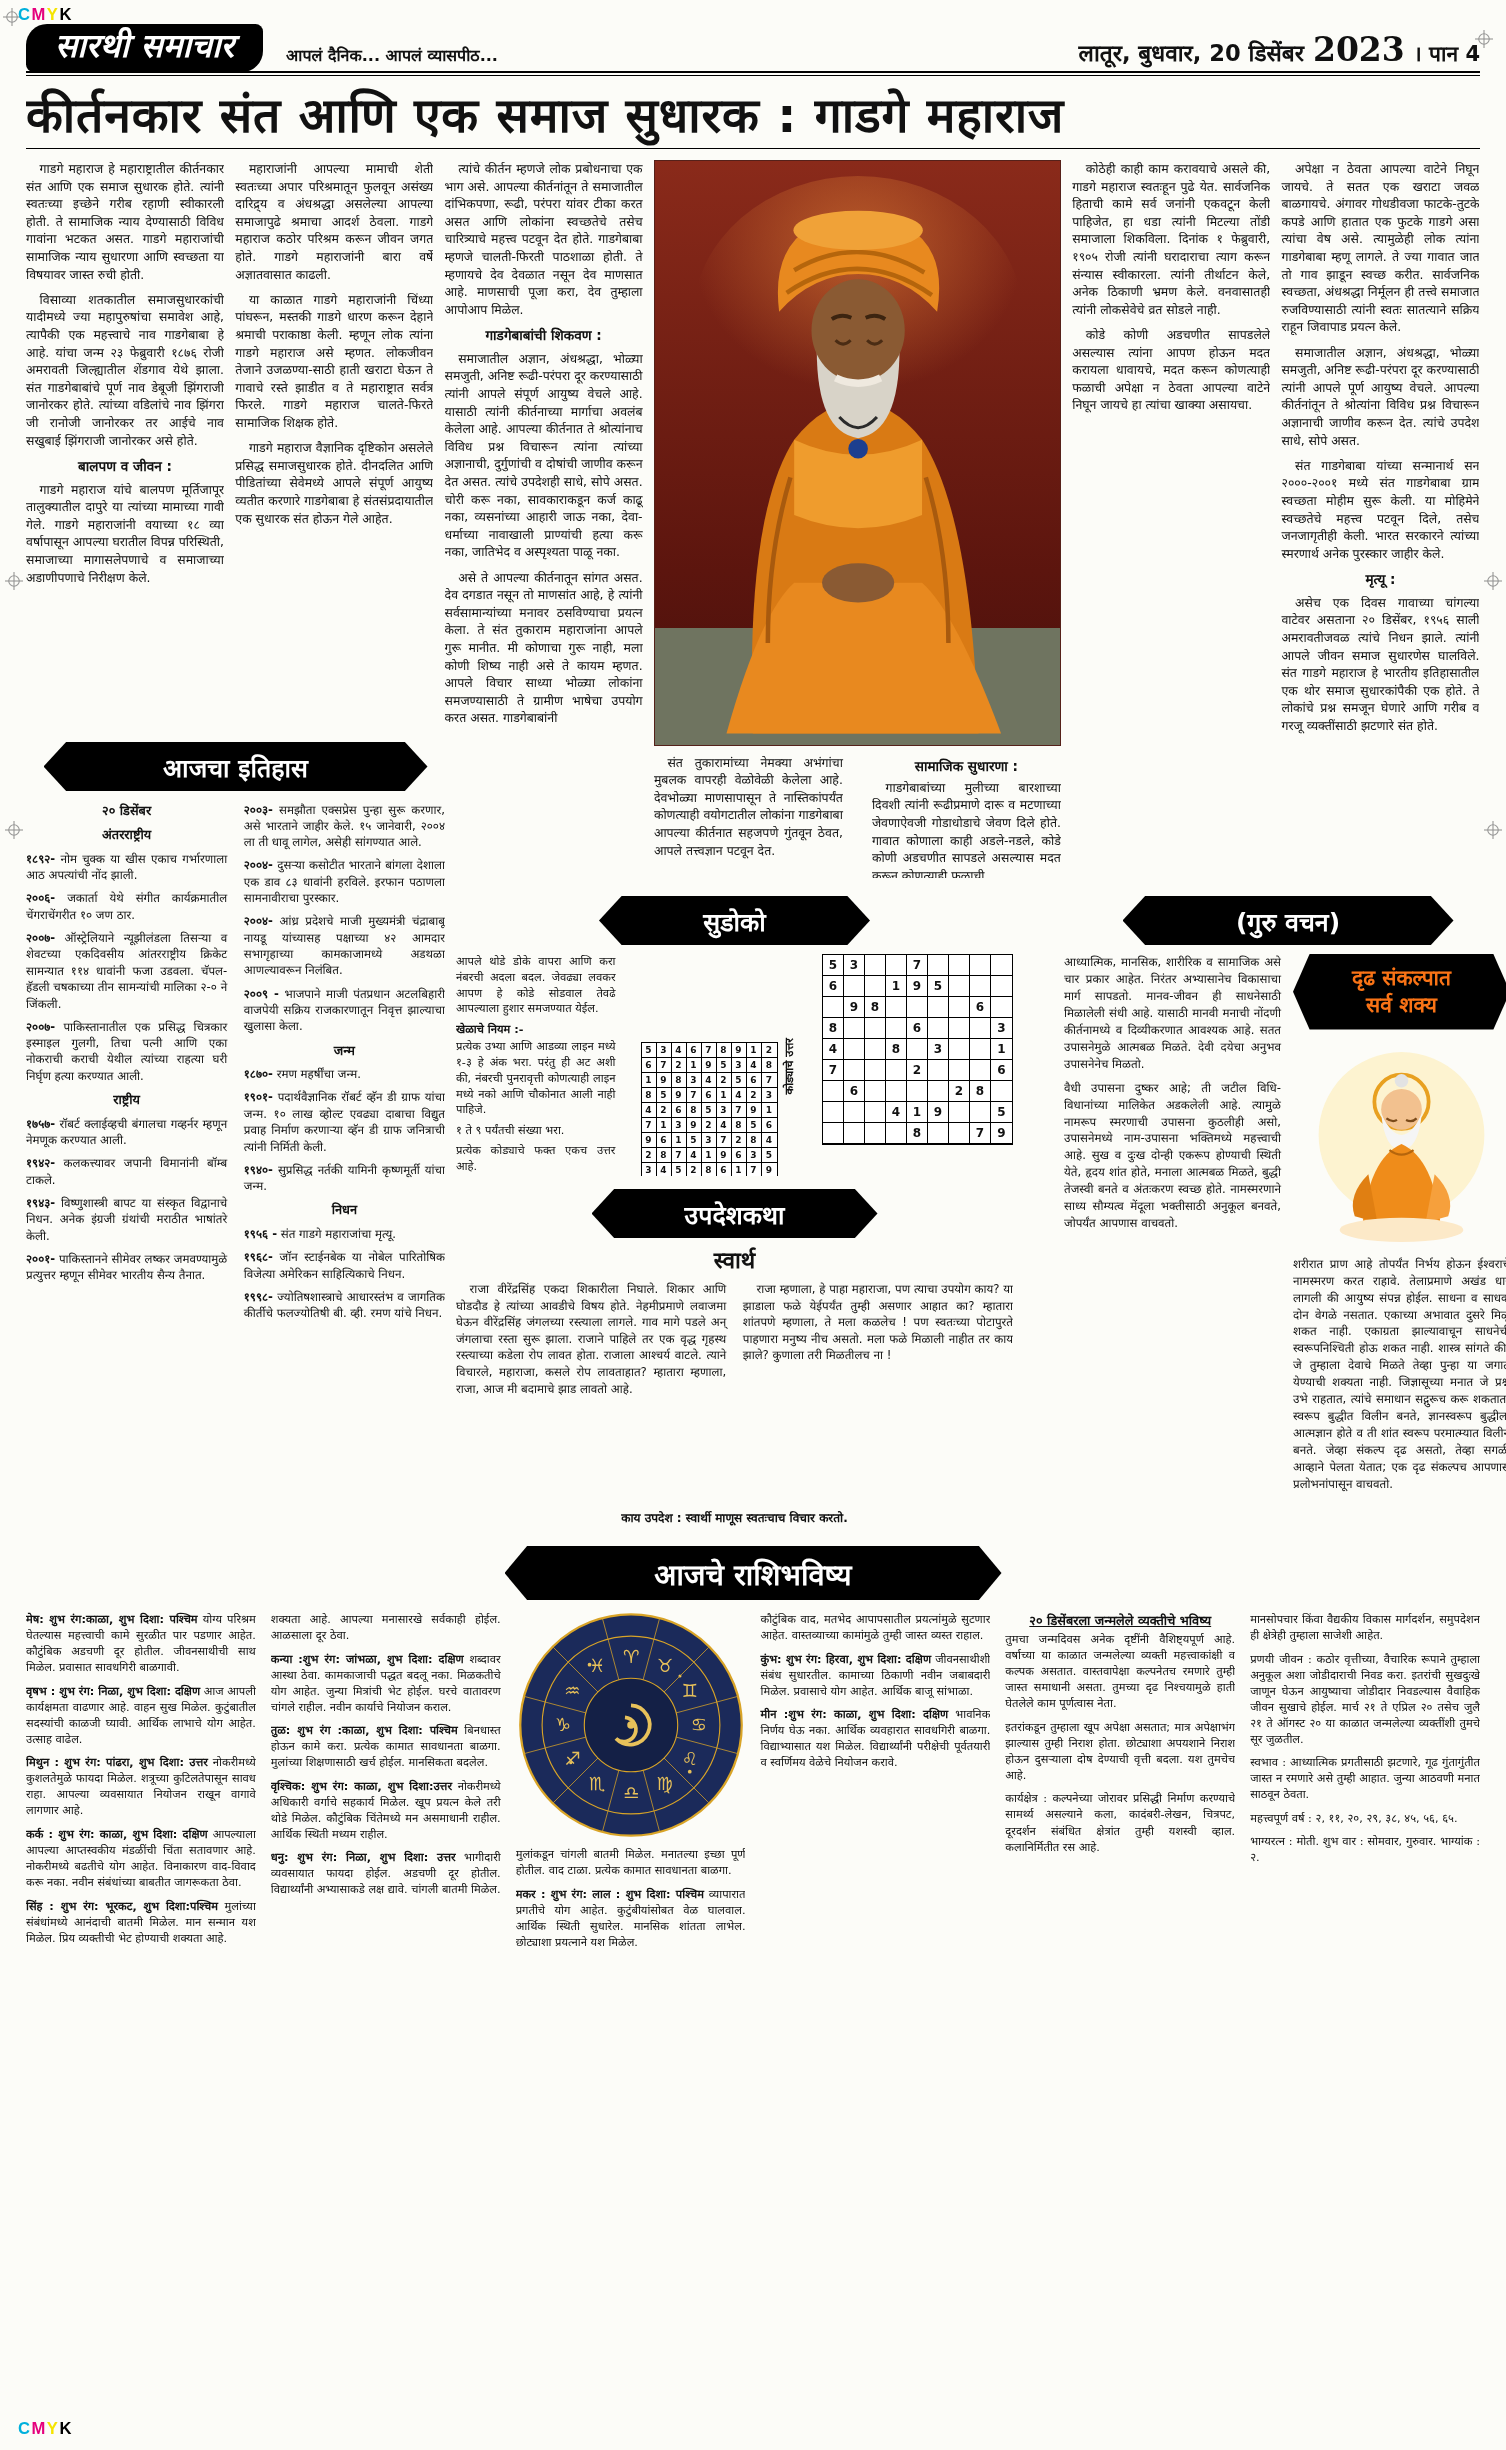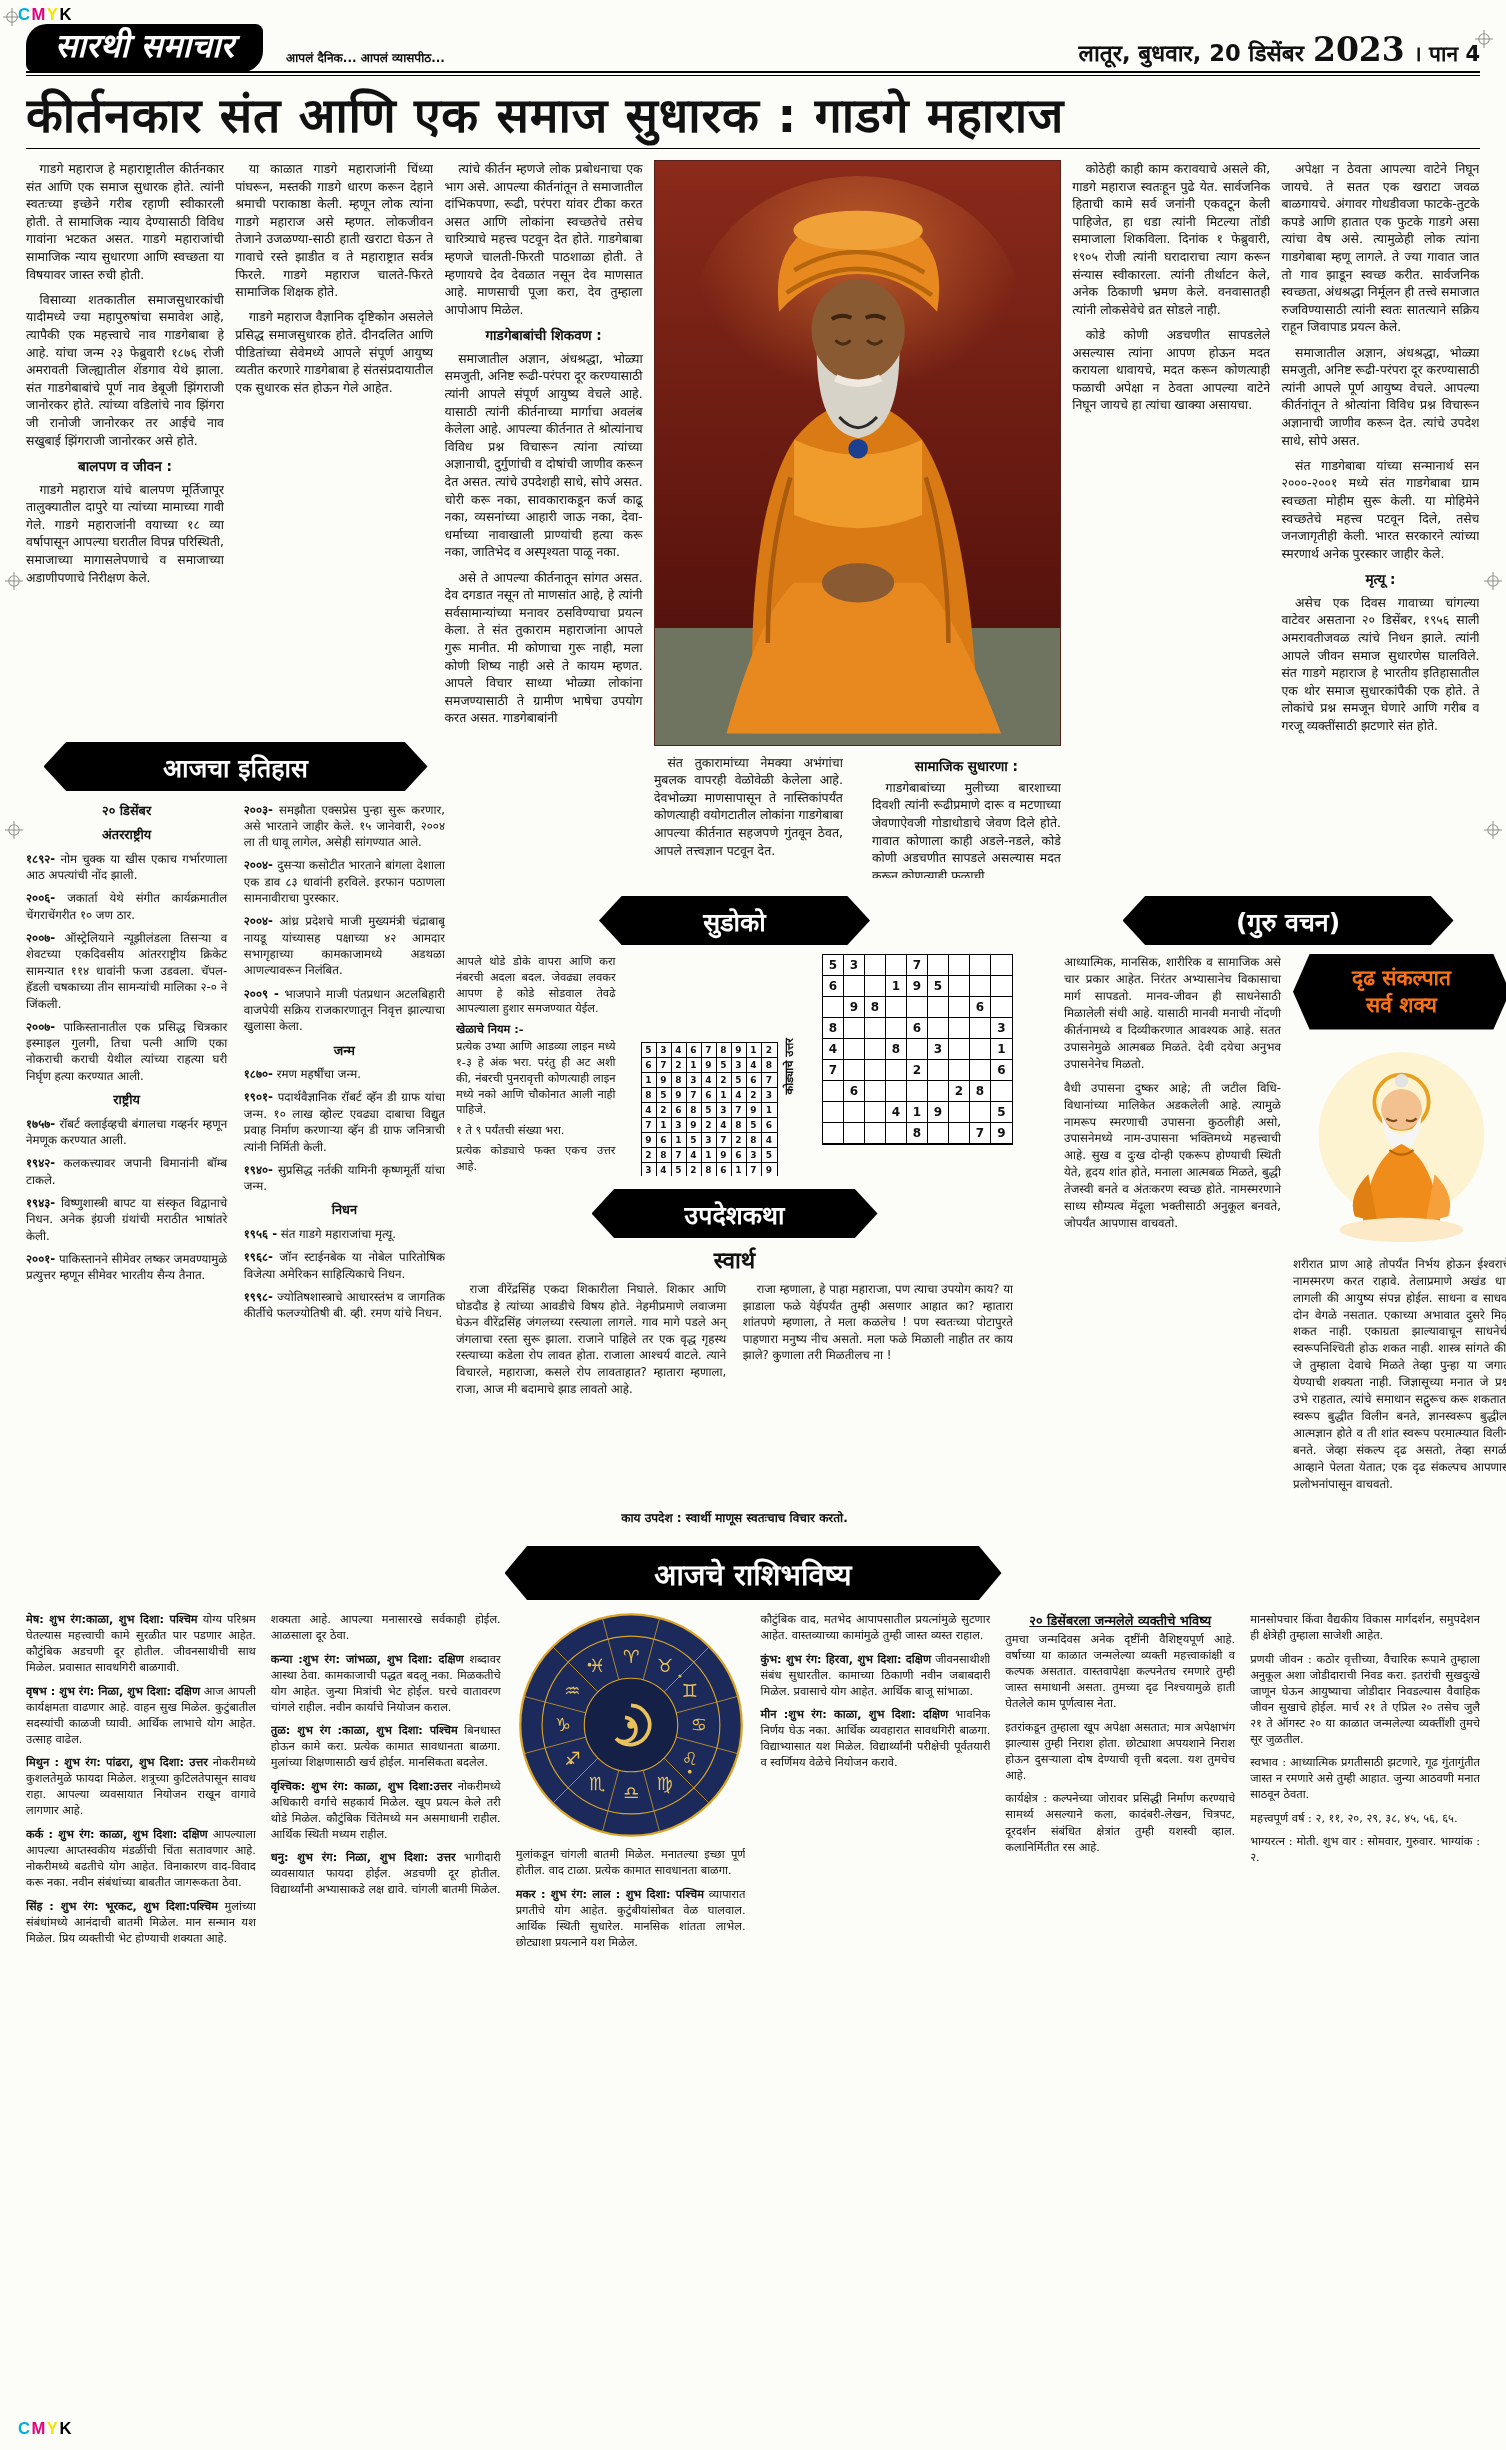--- a/index.html
+++ b/index.html
@@ -8,21 +8,21 @@
         font-family:"DejaVu Sans",sans-serif;overflow:hidden}
   
   .cmyk{position:absolute;font-weight:bold;font-size:16.6px;letter-spacing:1.5px;font-family:Liberation Sans, sans-serif}
   .cmyk .c{color:#00b0dc}.cmyk .m{color:#e5007d}.cmyk .y{color:#f5e400}.cmyk .k{color:#000}
   .cmyk.top{left:18px;top:4.5px}.cmyk.bottom{left:18px;top:2419px}
   .reg{position:absolute;width:18px;height:18px;opacity:.75}
   
   .masthead{position:absolute;left:26px;top:22px;width:1454px;height:50px;display:flex;align-items:flex-end;gap:23px}
   .logo{background:#000;color:#fff;border-radius:21px 7.5px 21px 7.5px;padding:4.5px 29px 7.5px 29px;
         font-family:"DejaVu Serif",serif;font-weight:bold;font-style:italic;font-size:33px;line-height:1.1;white-space:nowrap}
-  .tagline{font-size:12px;font-weight:bold;padding-bottom:6px;white-space:nowrap}
+  .tagline{font-size:16px;font-weight:bold;padding-bottom:6px;white-space:nowrap}
   .dateline{margin-left:auto;display:flex;align-items:baseline;gap:9px;padding-bottom:3px;white-space:nowrap}
   .dateline .d1{font-size:22.6px;font-weight:bold}
   .dateline .yr{font-size:33px;font-weight:bold;font-family:"DejaVu Serif",serif}
   .dateline .pg{font-size:21px;font-weight:bold}
   .double-rule{position:absolute;left:26px;top:71px;width:1454px;height:5.3px;border-top:2.3px solid #000;border-bottom:0.8px solid #000}
   
   .headline{position:absolute;left:26px;top:81px;width:1454px;font-size:48px;font-weight:bold;
             letter-spacing:0.8px;white-space:nowrap;overflow:hidden}
   .headline-rule{position:absolute;left:26px;top:148px;width:1454px;border-top:1.5px solid #000}
   
@@ -144,20 +144,21 @@
   <div class="headline-rule"></div>
 
   <section class="article">
     <div class="acol h760">
         <p>गाडगे महाराज हे महाराष्ट्रातील कीर्तनकार संत आणि एक समाज सुधारक होते. त्यांनी स्वतःच्या इच्छेने गरीब रहाणी स्वीकारली होती. ते सामाजिक न्याय देण्यासाठी विविध गावांना भटकत असत. गाडगे महाराजांची सामाजिक न्याय सुधारणा आणि स्वच्छता या विषयावर जास्त रुची होती.</p>
         <p>विसाव्या शतकातील समाजसुधारकांची यादीमध्ये ज्या महापुरुषांचा समावेश आहे, त्यापैकी एक महत्त्वाचे नाव गाडगेबाबा हे आहे. यांचा जन्म २३ फेब्रुवारी १८७६ रोजी अमरावती जिल्ह्यातील शेंडगाव येथे झाला. संत गाडगेबाबांचे पूर्ण नाव डेबूजी झिंगराजी जानोरकर होते. त्यांच्या वडिलांचे नाव झिंगरा जी रानोजी जानोरकर तर आईचे नाव सखुबाई झिंगराजी जानोरकर असे होते.</p>
         <p class="sub-head">बालपण व जीवन :</p>
         <p>गाडगे महाराज यांचे बालपण मूर्तिजापूर तालुक्यातील दापुरे या त्यांच्या मामाच्या गावी गेले. गाडगे महाराजांनी वयाच्या १८ व्या वर्षापासून आपल्या घरातील विपन्न परिस्थिती, समाजाच्या मागासलेपणाचे व समाजाच्या अडाणीपणाचे निरीक्षण केले.</p>
       </div>
     <div class="acol h760">
+        <p>महाराजांनी आपल्या मामाची शेती स्वतःच्या अपार परिश्रमातून फुलवून असंख्य दारिद्र्य व अंधश्रद्धा असलेल्या आपल्या समाजापुढे श्रमाचा आदर्श ठेवला. गाडगे महाराज कठोर परिश्रम करून जीवन जगत होते. गाडगे महाराजांनी बारा वर्षे अज्ञातवासात काढली.</p>
         <p>या काळात गाडगे महाराजांनी चिंध्या पांघरून, मस्तकी गाडगे धारण करून देहाने श्रमाची पराकाष्ठा केली. म्हणून लोक त्यांना गाडगे महाराज असे म्हणत. लोकजीवन तेजाने उजळण्या-साठी हाती खराटा घेऊन ते गावाचे रस्ते झाडीत व ते महाराष्ट्रात सर्वत्र फिरले. गाडगे महाराज चालते-फिरते सामाजिक शिक्षक होते.</p>
         <p>गाडगे महाराज वैज्ञानिक दृष्टिकोन असलेले प्रसिद्ध समाजसुधारक होते. दीनदलित आणि पीडितांच्या सेवेमध्ये आपले संपूर्ण आयुष्य व्यतीत करणारे गाडगेबाबा हे संतसंप्रदायातील एक सुधारक संत होऊन गेले आहेत.</p>
       </div>
     <div class="acol h985">
         <p>त्यांचे कीर्तन म्हणजे लोक प्रबोधनाचा एक भाग असे. आपल्या कीर्तनांतून ते समाजातील दांभिकपणा, रूढी, परंपरा यांवर टीका करत असत आणि लोकांना स्वच्छतेचे तसेच चारित्र्याचे महत्त्व पटवून देत होते. गाडगेबाबा म्हणजे चालती-फिरती पाठशाळा होती. ते म्हणायचे देव देवळात नसून देव माणसात आहे. माणसाची पूजा करा, देव तुम्हाला आपोआप मिळेल.</p>
         <p class="sub-head">गाडगेबाबांची शिकवण :</p>
         <p>समाजातील अज्ञान, अंधश्रद्धा, भोळ्या समजुती, अनिष्ट रूढी-परंपरा दूर करण्यासाठी त्यांनी आपले संपूर्ण आयुष्य वेचले आहे. यासाठी त्यांनी कीर्तनाच्या मार्गाचा अवलंब केलेला आहे. आपल्या कीर्तनात ते श्रोत्यांनाच विविध प्रश्न विचारून त्यांना त्यांच्या अज्ञानाची, दुर्गुणांची व दोषांची जाणीव करून देत असत. त्यांचे उपदेशही साधे, सोपे असत. चोरी करू नका, सावकाराकडून कर्ज काढू नका, व्यसनांच्या आहारी जाऊ नका, देवा-धर्माच्या नावाखाली प्राण्यांची हत्या करू नका, जातिभेद व अस्पृश्यता पाळू नका.</p>
         <p>असे ते आपल्या कीर्तनातून सांगत असत. देव दगडात नसून तो माणसांत आहे, हे त्यांनी सर्वसामान्यांच्या मनावर ठसविण्याचा प्रयत्न केला. ते संत तुकाराम महाराजांना आपले गुरू मानीत. मी कोणाचा गुरू नाही, मला कोणी शिष्य नाही असे ते कायम म्हणत. आपले विचार साध्या भोळ्या लोकांना समजण्यासाठी ते ग्रामीण भाषेचा उपयोग करत असत. गाडगेबाबांनी</p>
       </div>
 

